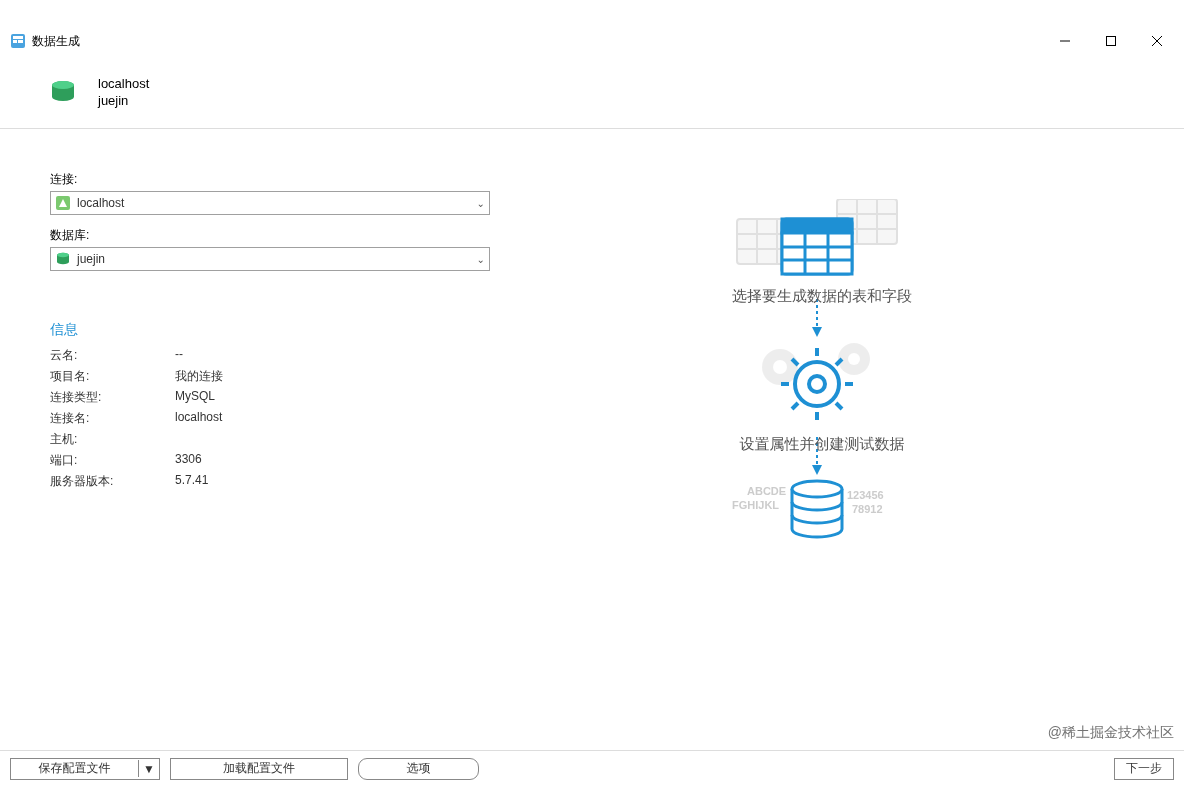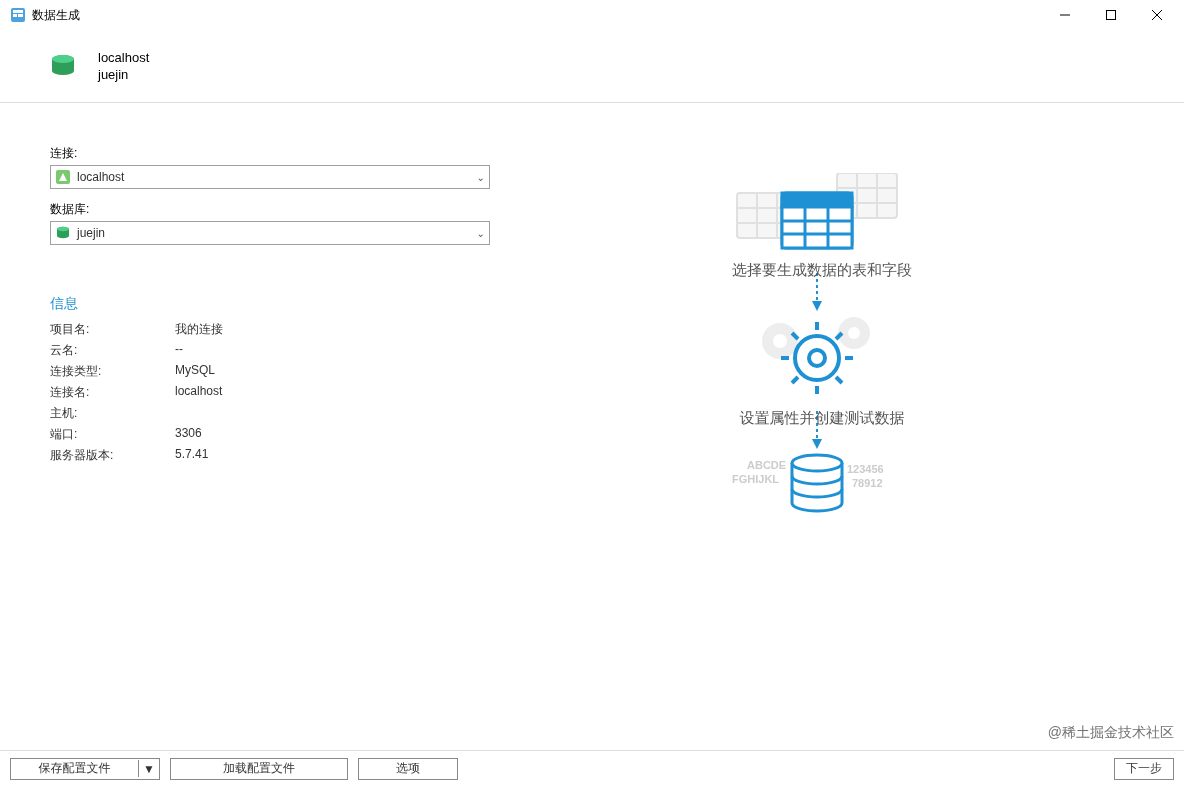--- a/index.html
+++ b/index.html
@@ -1,18 +1,18 @@
 <!DOCTYPE html>
 <html><head>
 <meta charset="utf-8">
 <style>
 * { margin: 0; padding: 0; box-sizing: border-box; }
 body { font-family: "Microsoft YaHei", "Segoe UI", sans-serif; font-size: 12px; background: #fff; color: #333; overflow: hidden; }
 .window { width: 1184px; height: 786px; display: flex; flex-direction: column; background: #fff; position: relative; }
-.titlebar { height: 30px; display: flex; align-items: center; padding: 0 4px; }
+.titlebar { height: 30px; display: flex; align-items: center; padding: 0 4px; margin-top: 26px; }
 .titlebar .app-icon { width: 16px; height: 16px; margin: 0 6px; }
 .titlebar .title { flex: 0 0 auto; font-size: 12px; color: #000; }
 .titlebar .spacer { flex: 1; }
 .win-btn { width: 46px; height: 30px; display: flex; align-items: center; justify-content: center; cursor: pointer; }
 .header-info { padding: 20px 10px 20px 48px; display: flex; align-items: center; gap: 20px; border-bottom: 1px solid #ddd; }
 .db-icon-large { width: 30px; height: 30px; }
 .header-texts { display: flex; flex-direction: column; gap: 2px; }
 .header-texts div { font-size: 13px; color: #000; }
 .content { flex: 1; display: flex; padding: 40px 50px 10px 50px; overflow: auto; }
 .left-col { flex: 0 0 460px; }
@@ -27,21 +27,21 @@
 .info-row { display: flex; margin-bottom: 4px; }
 .info-label { width: 125px; font-size: 12px; }
 .info-value { font-size: 12px; }
 .illustration { position: relative; width: 260px; height: 380px; }
 .footer { height: 36px; border-top: 1px solid #ddd; display: flex; align-items: center; padding: 0 10px; gap: 10px; }
 .btn { height: 22px; border: 1px solid #888; background: #fff; display: flex; align-items: center; justify-content: center; font-size: 12px; cursor: pointer; }
 .btn-split { width: 150px; display: flex; padding: 0; }
 .btn-split .main { flex: 1; display: flex; align-items: center; justify-content: center; border-right: 1px solid #888; }
 .btn-split .arrow { width: 20px; display: flex; align-items: center; justify-content: center; }
 .btn-normal { width: 178px; }
-.btn-opt { width: 100px; }
+.btn-opt { width: 121px; border-radius: 9px; }
 .footer-spacer { flex: 1; }
 .btn-next { width: 60px; }
 .watermark { position: absolute; right: 10px; bottom: 44px; color: #737373; font-size: 14px; pointer-events: none; }
 .illus-label { font-size: 15px; color: #555; text-align: center; }
 </style>
 </head>
 <body>
 
 <div class="window">
   <div class="titlebar">
@@ -109,26 +109,26 @@
               <ellipse cx="8" cy="4" rx="6" ry="2.2" fill="#4fd08a"></ellipse>
             </svg>
         </span>
         <span class="dd-text">juejin</span>
         <span class="dd-arrow">⌄</span>
       </div>
 
       <div class="info-table">
         <div class="section-title">信息</div>
         <div class="info-row">
+            <div class="info-label">云名:</div>
+            <div class="info-value">--</div>
+          </div>
+        <div class="info-row">
             <div class="info-label">项目名:</div>
             <div class="info-value">我的连接</div>
-          </div>
-        <div class="info-row">
-            <div class="info-label">云名:</div>
-            <div class="info-value">--</div>
           </div>
         <div class="info-row">
             <div class="info-label">连接类型:</div>
             <div class="info-value">MySQL</div>
           </div>
         <div class="info-row">
             <div class="info-label">连接名:</div>
             <div class="info-value">localhost</div>
           </div>
         <div class="info-row">

